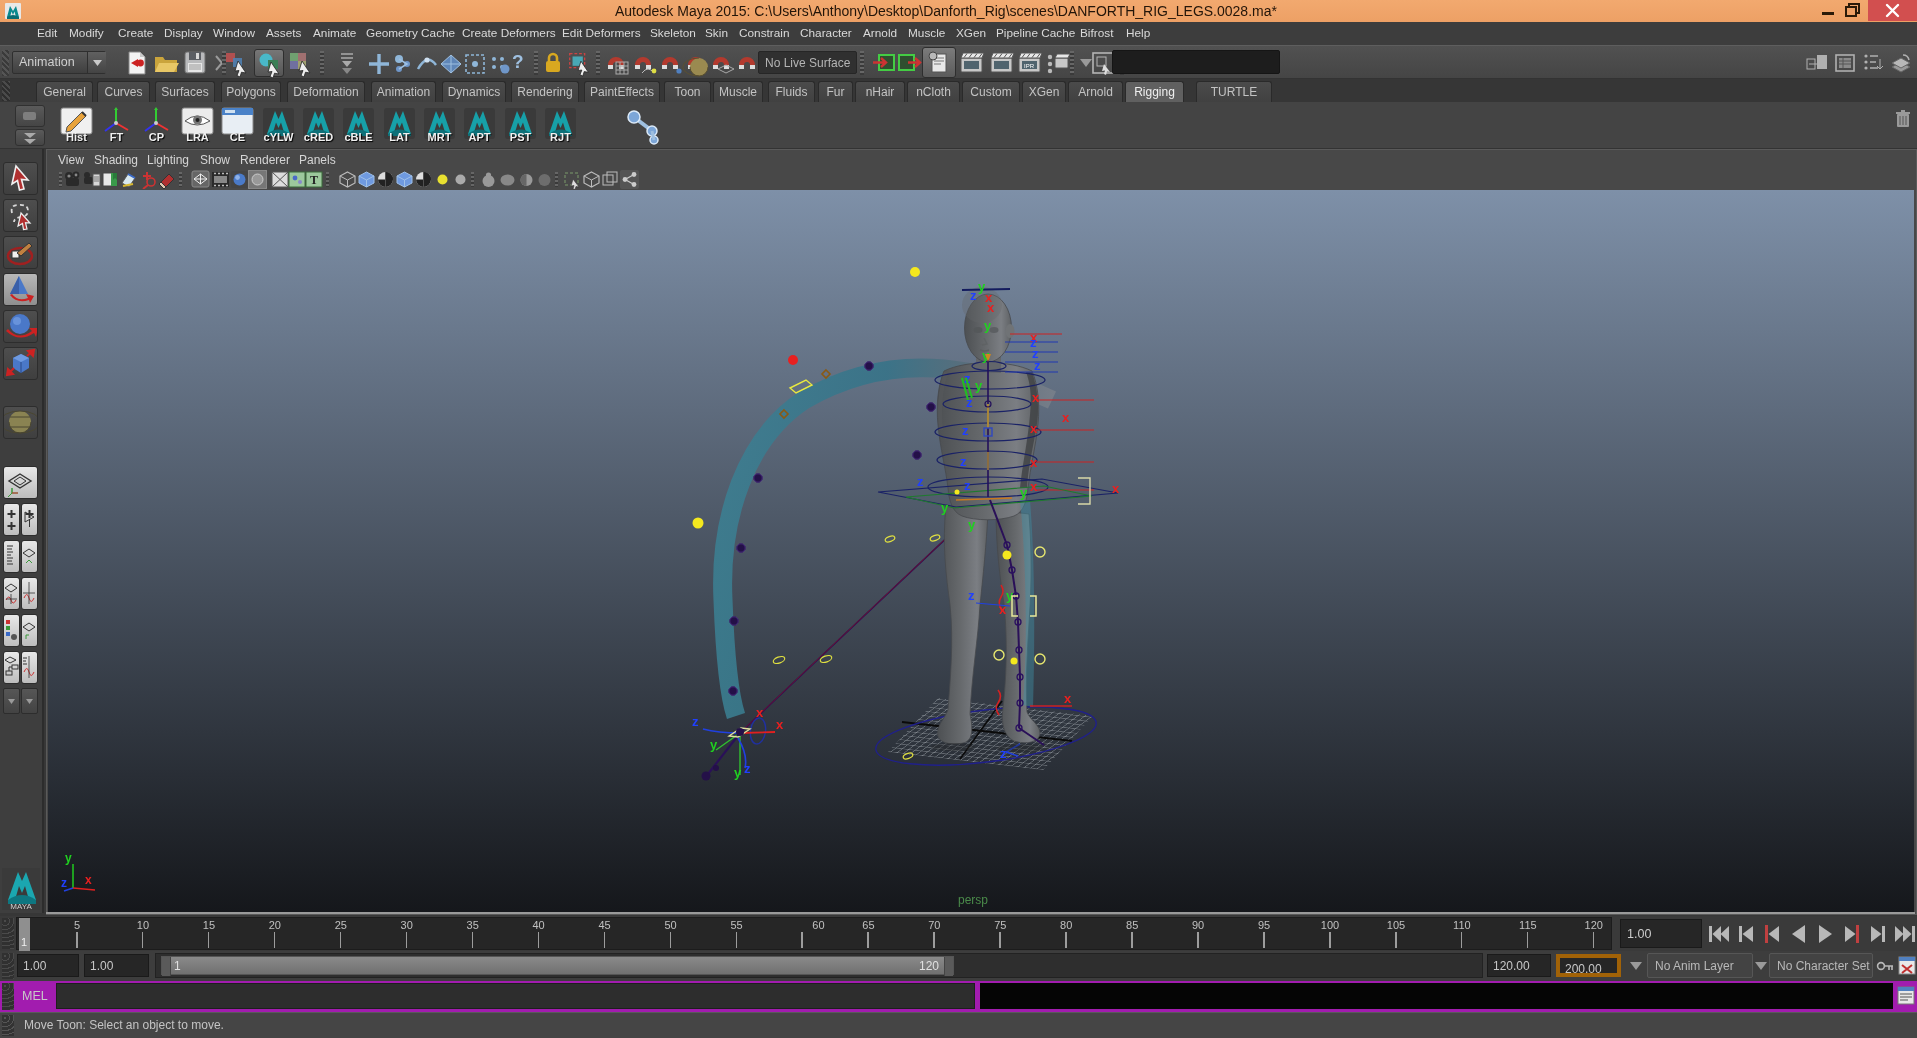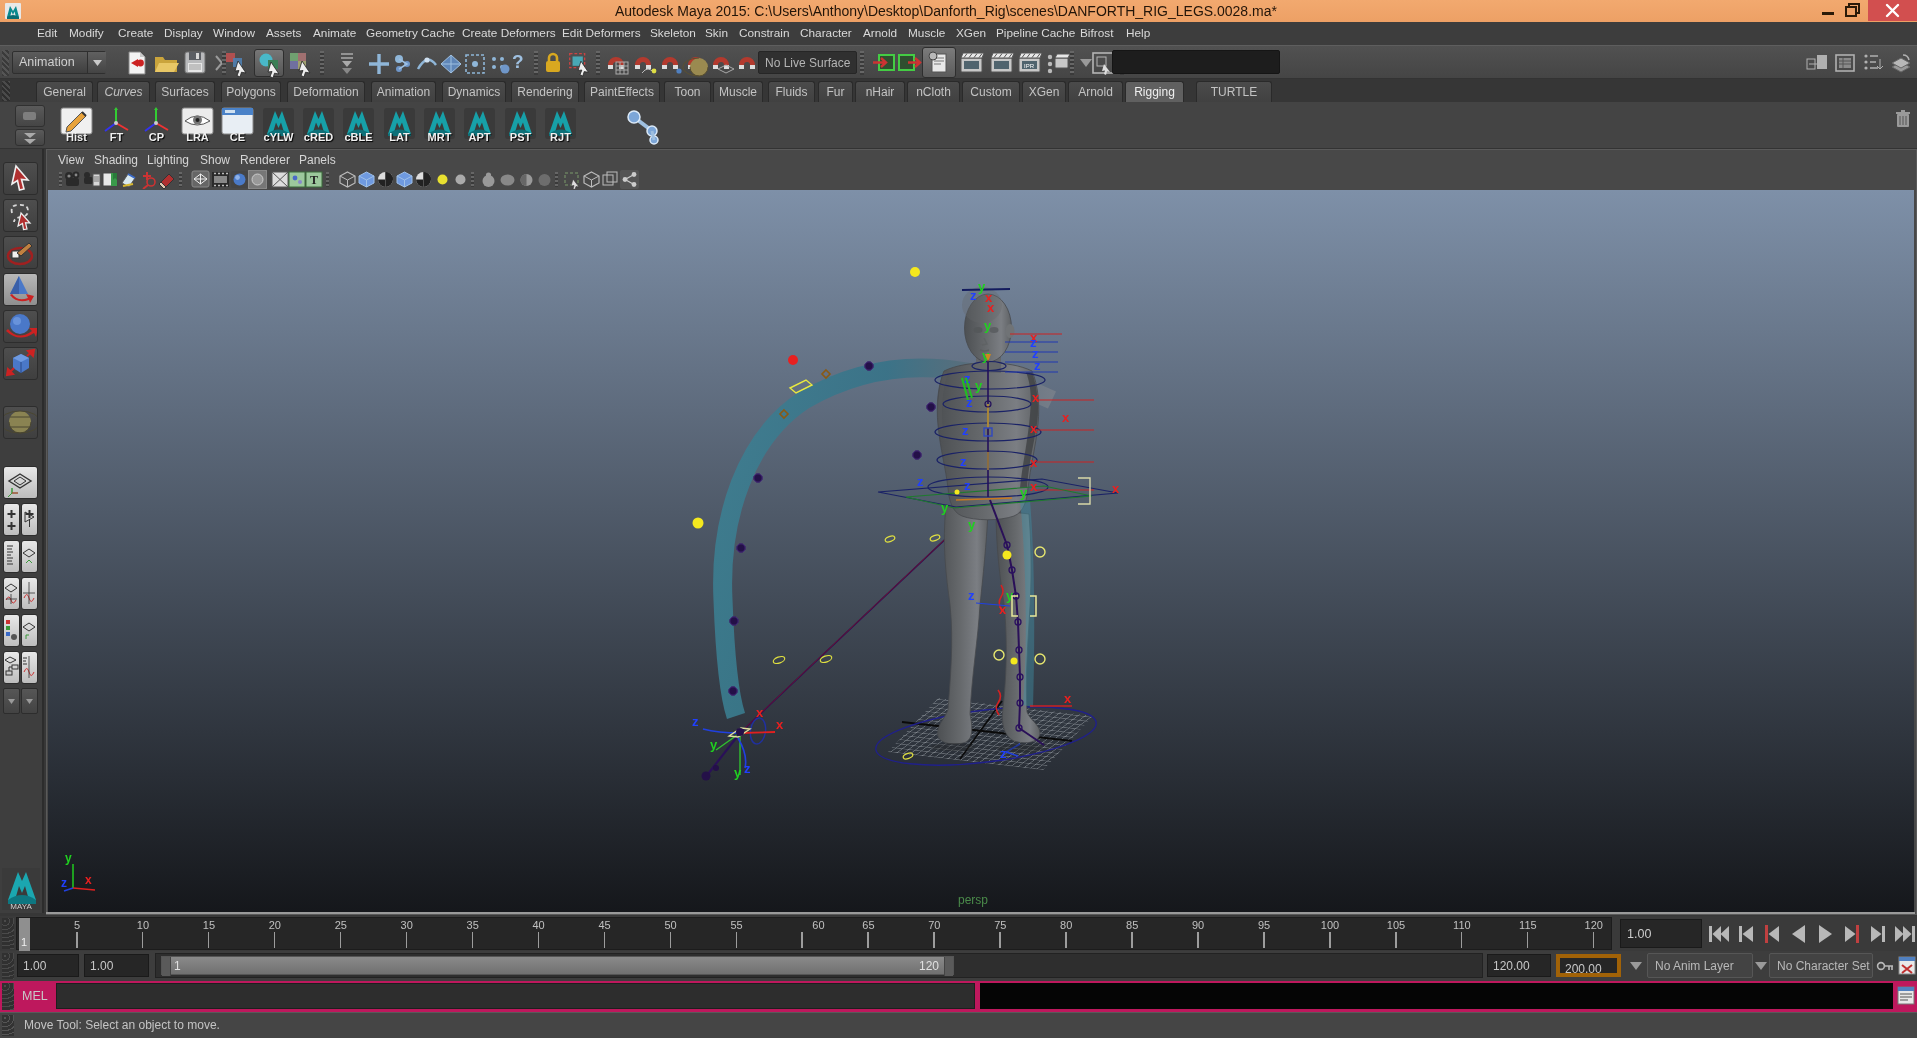--- a/index.html
+++ b/index.html
@@ -255,21 +255,21 @@
       </svg>
 <svg class="abs" style="left:1889px;top:5px" width="24" height="25" viewBox="0 0 24 25">
         <path d="M3 16 L12 11 L21 16 L12 21 Z" fill="#9a9a9a" stroke="#666"></path>
         <path d="M3 12 L12 7 L21 12 L12 17 Z" fill="#b8b8b8" stroke="#666"></path>
         <path d="M14 4 q5 0 6 5" stroke="#b0b0b0" fill="none" stroke-width="1.6"></path>
       </svg>
 </div>
 <div class="abs" style="left:0;top:79px;width:1917px;height:23px;background:#363636;">
 <div class="abs" style="left:2px;top:2px;width:8px;height:20px;background:repeating-linear-gradient(45deg,#2e2e2e 0 2px,#4a4a4a 2px 4px);"></div>
 <div class="abs" style="left:36px;top:2px;width:57px;height:21px;background:linear-gradient(#4b4b4b,#414141);border:1px solid #2a2a2a;border-bottom:none;border-radius:3px 3px 0 0;text-align:center;font-size:12px;color:#c3c3c3;padding-top:3px;">General</div>
-<div class="abs" style="left:97px;top:2px;width:53px;height:21px;background:linear-gradient(#4b4b4b,#414141);border:1px solid #2a2a2a;border-bottom:none;border-radius:3px 3px 0 0;text-align:center;font-size:12px;color:#c3c3c3;padding-top:3px;font-style:italic;">Curves</div>
+<div class="abs" style="left:97px;top:2px;width:53px;height:21px;background:linear-gradient(#4b4b4b,#414141);border:1px solid #2a2a2a;border-bottom:none;border-radius:3px 3px 0 0;text-align:center;font-size:12px;color:#c3c3c3;padding-top:3px;">Curves</div>
 <div class="abs" style="left:155px;top:2px;width:60px;height:21px;background:linear-gradient(#4b4b4b,#414141);border:1px solid #2a2a2a;border-bottom:none;border-radius:3px 3px 0 0;text-align:center;font-size:12px;color:#c3c3c3;padding-top:3px;">Surfaces</div>
 <div class="abs" style="left:221px;top:2px;width:60px;height:21px;background:linear-gradient(#4b4b4b,#414141);border:1px solid #2a2a2a;border-bottom:none;border-radius:3px 3px 0 0;text-align:center;font-size:12px;color:#c3c3c3;padding-top:3px;">Polygons</div>
 <div class="abs" style="left:287px;top:2px;width:78px;height:21px;background:linear-gradient(#4b4b4b,#414141);border:1px solid #2a2a2a;border-bottom:none;border-radius:3px 3px 0 0;text-align:center;font-size:12px;color:#c3c3c3;padding-top:3px;">Deformation</div>
 <div class="abs" style="left:371px;top:2px;width:65px;height:21px;background:linear-gradient(#4b4b4b,#414141);border:1px solid #2a2a2a;border-bottom:none;border-radius:3px 3px 0 0;text-align:center;font-size:12px;color:#c3c3c3;padding-top:3px;">Animation</div>
 <div class="abs" style="left:442px;top:2px;width:64px;height:21px;background:linear-gradient(#4b4b4b,#414141);border:1px solid #2a2a2a;border-bottom:none;border-radius:3px 3px 0 0;text-align:center;font-size:12px;color:#c3c3c3;padding-top:3px;">Dynamics</div>
 <div class="abs" style="left:511px;top:2px;width:68px;height:21px;background:linear-gradient(#4b4b4b,#414141);border:1px solid #2a2a2a;border-bottom:none;border-radius:3px 3px 0 0;text-align:center;font-size:12px;color:#c3c3c3;padding-top:3px;">Rendering</div>
 <div class="abs" style="left:584px;top:2px;width:76px;height:21px;background:linear-gradient(#4b4b4b,#414141);border:1px solid #2a2a2a;border-bottom:none;border-radius:3px 3px 0 0;text-align:center;font-size:12px;color:#c3c3c3;padding-top:3px;">PaintEffects</div>
 <div class="abs" style="left:664px;top:2px;width:47px;height:21px;background:linear-gradient(#4b4b4b,#414141);border:1px solid #2a2a2a;border-bottom:none;border-radius:3px 3px 0 0;text-align:center;font-size:12px;color:#c3c3c3;padding-top:3px;">Toon</div>
 <div class="abs" style="left:713px;top:2px;width:50px;height:21px;background:linear-gradient(#4b4b4b,#414141);border:1px solid #2a2a2a;border-bottom:none;border-radius:3px 3px 0 0;text-align:center;font-size:12px;color:#c3c3c3;padding-top:3px;">Muscle</div>
 <div class="abs" style="left:768px;top:2px;width:47px;height:21px;background:linear-gradient(#4b4b4b,#414141);border:1px solid #2a2a2a;border-bottom:none;border-radius:3px 3px 0 0;text-align:center;font-size:12px;color:#c3c3c3;padding-top:3px;">Fluids</div>
@@ -946,27 +946,27 @@
 <svg class="abs" style="left:1876px;top:7px" width="20" height="16" viewBox="0 0 20 16">
 <circle cx="5" cy="8" r="3.4" fill="none" stroke="#b8b8b8" stroke-width="1.6"></circle>
         <path d="M8 8 h9 M13 8 v4 M16 8 v4" stroke="#b8b8b8" stroke-width="1.6"></path>
       </svg>
 <svg class="abs" style="left:1898px;top:5px" width="18" height="20" viewBox="0 0 18 20">
 <rect x="1" y="1" width="16" height="17" fill="#e8e8e8" stroke="#888"></rect>
         <rect x="1" y="1" width="16" height="4" fill="#5080c0"></rect>
 <path d="M4 9 l10 8 M14 9 l-10 8" stroke="#c03030" stroke-width="2"></path>
       </svg>
 </div>
-<div class="abs" style="left:0;top:981px;width:1917px;height:31px;background:#be185d;">
+<div class="abs" style="left:0;top:981px;width:1917px;height:31px;background:#a21caf;">
 <div class="abs" style="left:2px;top:2px;width:12px;height:27px;background:repeating-radial-gradient(circle at 3px 3px,#4a4a4a 0 1px,#303030 1px 4px);"></div>
 <div class="txt" style="left:22px;top:8px;font-size:12.5px;color:#c8c8c8;">MEL</div>
 <div class="abs" style="left:56px;top:2px;width:919px;height:26px;background:#2d2d2d;border:1px solid #1e1e1e;"></div>
 <div class="abs" style="left:980px;top:2px;width:913px;height:26px;background:#050505;"></div>
 <svg class="abs" style="left:1897px;top:5px" width="18" height="20" viewBox="0 0 18 20">
 <rect x="1" y="1" width="16" height="17" fill="#e8e8e8" stroke="#777"></rect>
         <rect x="1" y="1" width="16" height="4" fill="#5080c0"></rect>
 <path d="M3 8 h12 M3 11 h12 M3 14 h8" stroke="#555"></path>
       </svg>
 </div>
 <div class="abs" style="left:0;top:1012px;width:1917px;height:26px;background:#454545;border-top:1px solid #5a5a5a;">
 <div class="abs" style="left:2px;top:2px;width:12px;height:21px;background:repeating-radial-gradient(circle at 3px 3px,#555 0 1px,#333 1px 4px);"></div>
-<div class="txt" style="left:24px;top:5px;font-size:12px;color:#c4c4c4;">Move Tool: Select an object to move.</div>
+<div class="txt" style="left:24px;top:5px;font-size:12px;color:#c4c4c4;">Move Toon: Select an object to move.</div>
 </div>
 </div>
 </body></html>

